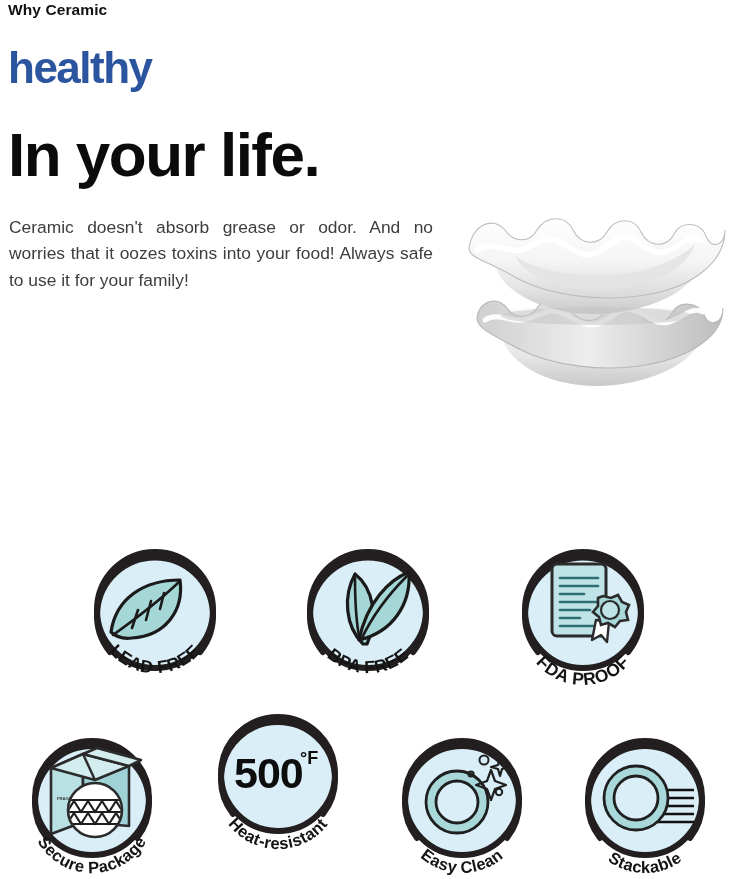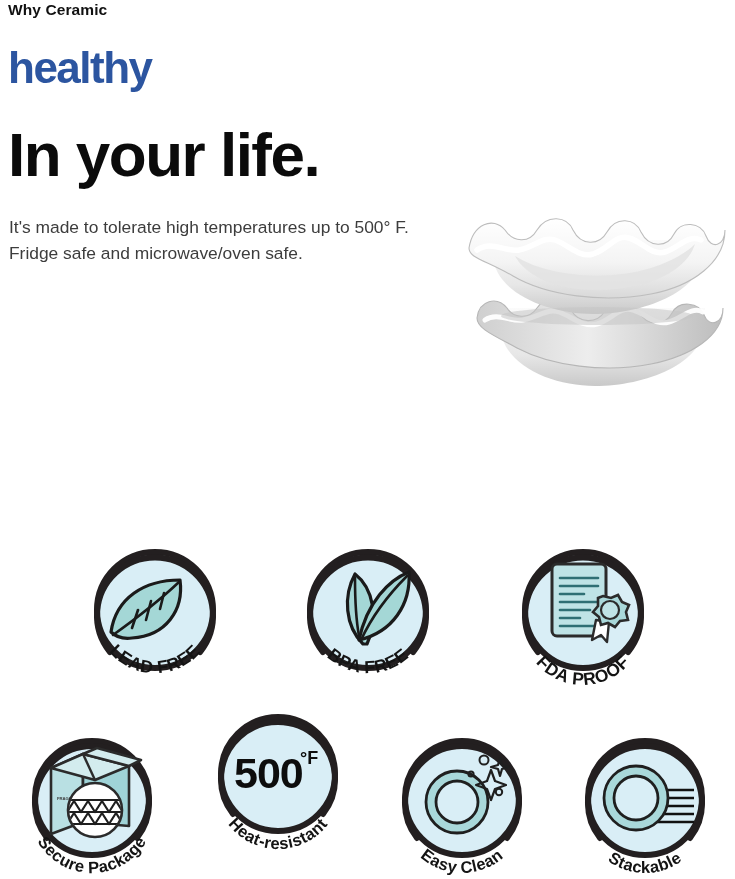--- a/index.html
+++ b/index.html
@@ -81,21 +81,21 @@
 <body>
 
 <div class="page">
 
   <div class="eyebrow">Why Ceramic</div>
 
   <div class="headline-blue">healthy</div>
   <div class="headline-black">In your life.</div>
 
   <div class="copy">
-    <p>It's made to tolerate high temperatures up to 500° F. Fridge safe and microwave/oven safe.</p>
+    <p class="just">Ceramic doesn't absorb grease or odor. And no worries that it oozes toxins into your food! Always safe to use it for your family!</p>
   </div>
 
   <div class="product">
     <svg viewBox="0 0 275 200" xmlns="http://www.w3.org/2000/svg">
       <defs>
         <linearGradient id="dishTop" x1="0" y1="0" x2="0" y2="1">
           <stop offset="0%" stop-color="#ffffff"></stop>
           <stop offset="55%" stop-color="#f4f4f4"></stop>
           <stop offset="100%" stop-color="#d9d9d9"></stop>
         </linearGradient>

